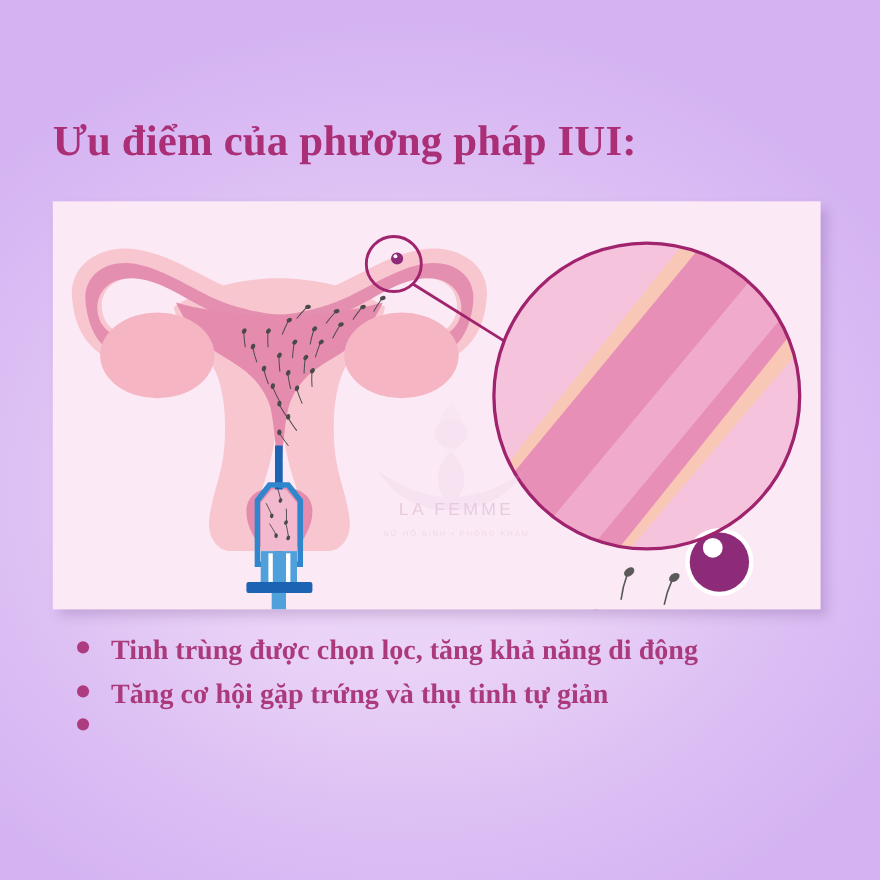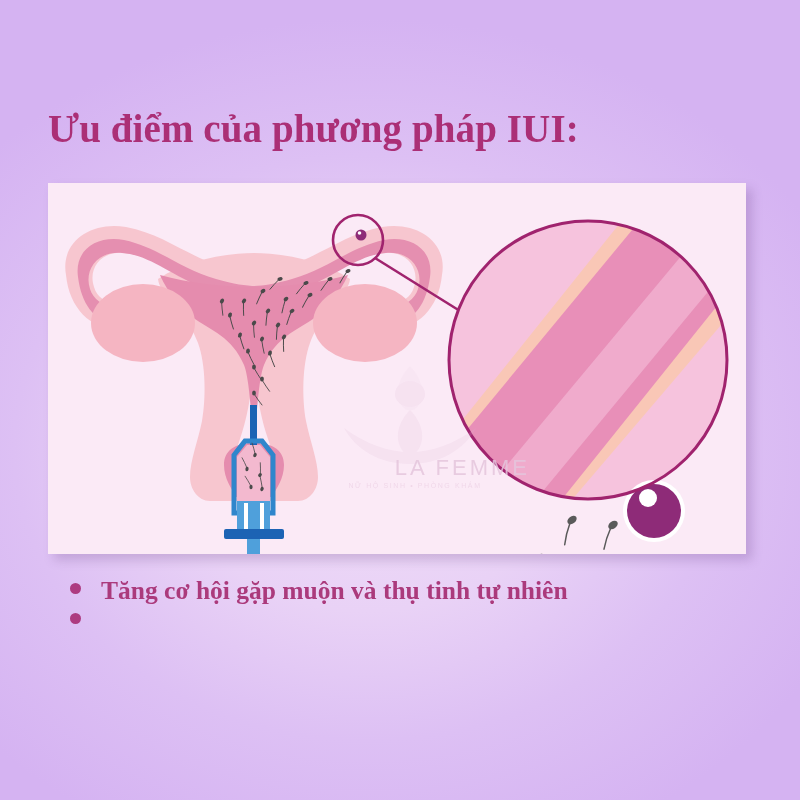--- a/index.html
+++ b/index.html
@@ -54,23 +54,23 @@
     width: 220px;
     height: 150px;
     opacity: 0.30;
     pointer-events: none;
   }
   #wm-text {
     position: absolute;
     left: 300px;
     top: 455px;
     width: 230px;
-    text-align: right;
+    text-align: center;
     font-family: "Liberation Sans", sans-serif;
-    font-size: 22px;
+    font-size: 16px;
     letter-spacing: 3px;
     color: #e5c6dd;
     opacity: 0.85;
     pointer-events: none;
   }
   #wm-sub {
     position: absolute;
     left: 300px;
     top: 482px;
     width: 230px;
@@ -307,20 +307,24 @@
       <path d="M110 100 C88 100 66 92 44 76 C56 98 80 112 110 112 C140 112 164 98 176 76 C154 92 132 100 110 100 Z"></path>
       <path d="M110 14 C98 26 94 42 102 54 C106 60 114 60 118 54 C126 42 122 26 110 14 Z" opacity="0.45"></path>
     </g>
   </svg>
   <div id="wm-text">LA FEMME</div>
   <div id="wm-sub">NỮ HỘ SINH • PHÒNG KHÁM</div>
 
   <div id="bullets">
     <div class="bullet-row">
       <span class="bullet-dot"></span>
-      <span class="bullet-text">Tăng cơ hội gặp muộn và thụ tinh tự nhiên</span>
+      <span class="bullet-text">Tinh trùng được chọn lọc, tăng khả năng di động</span>
+    </div>
+    <div class="bullet-row">
+      <span class="bullet-dot"></span>
+      <span class="bullet-text">Tăng cơ hội gặp trứng và thụ tinh tự giản</span>
     </div>
     <div class="bullet-row">
       <span class="bullet-dot"></span>
     </div>
   </div>
 
 </div>
 
 </body></html>

